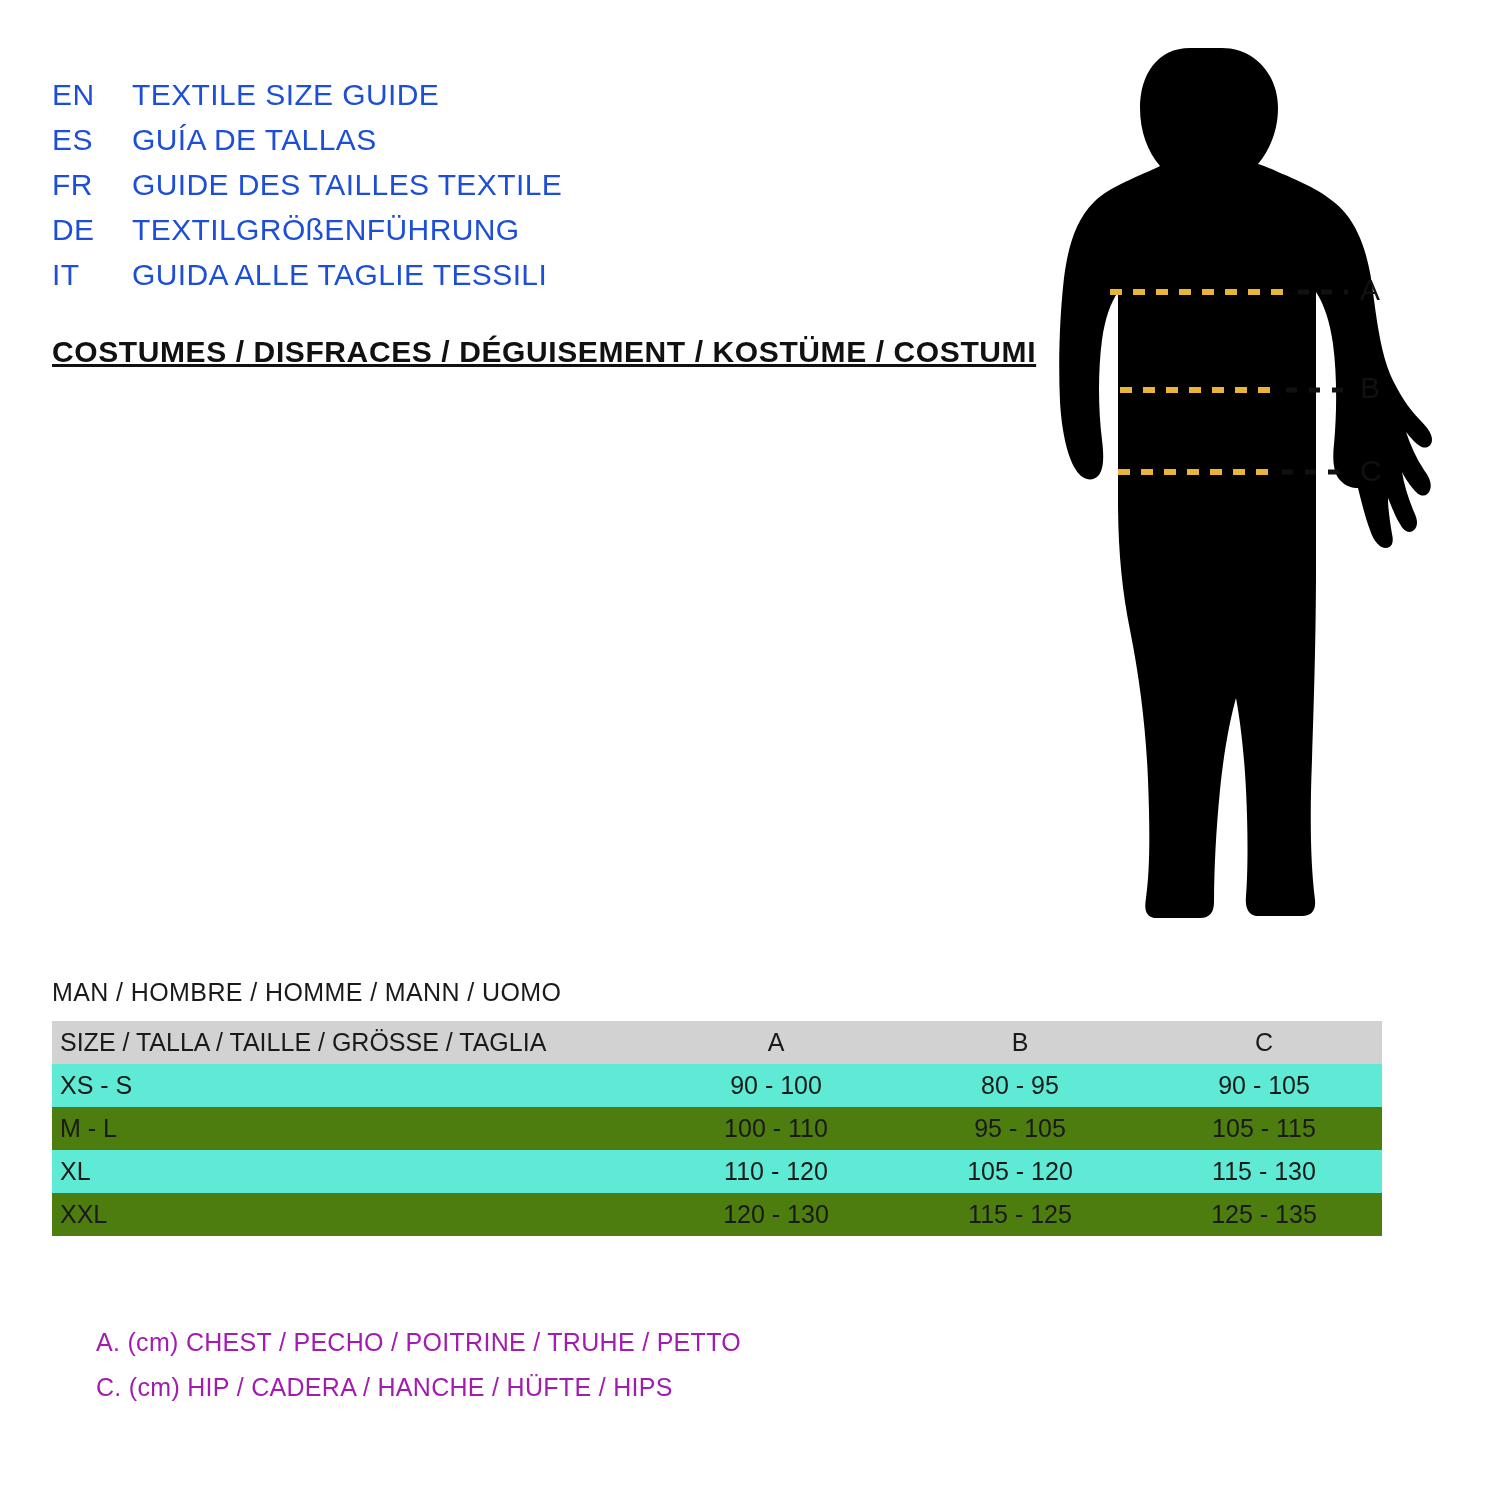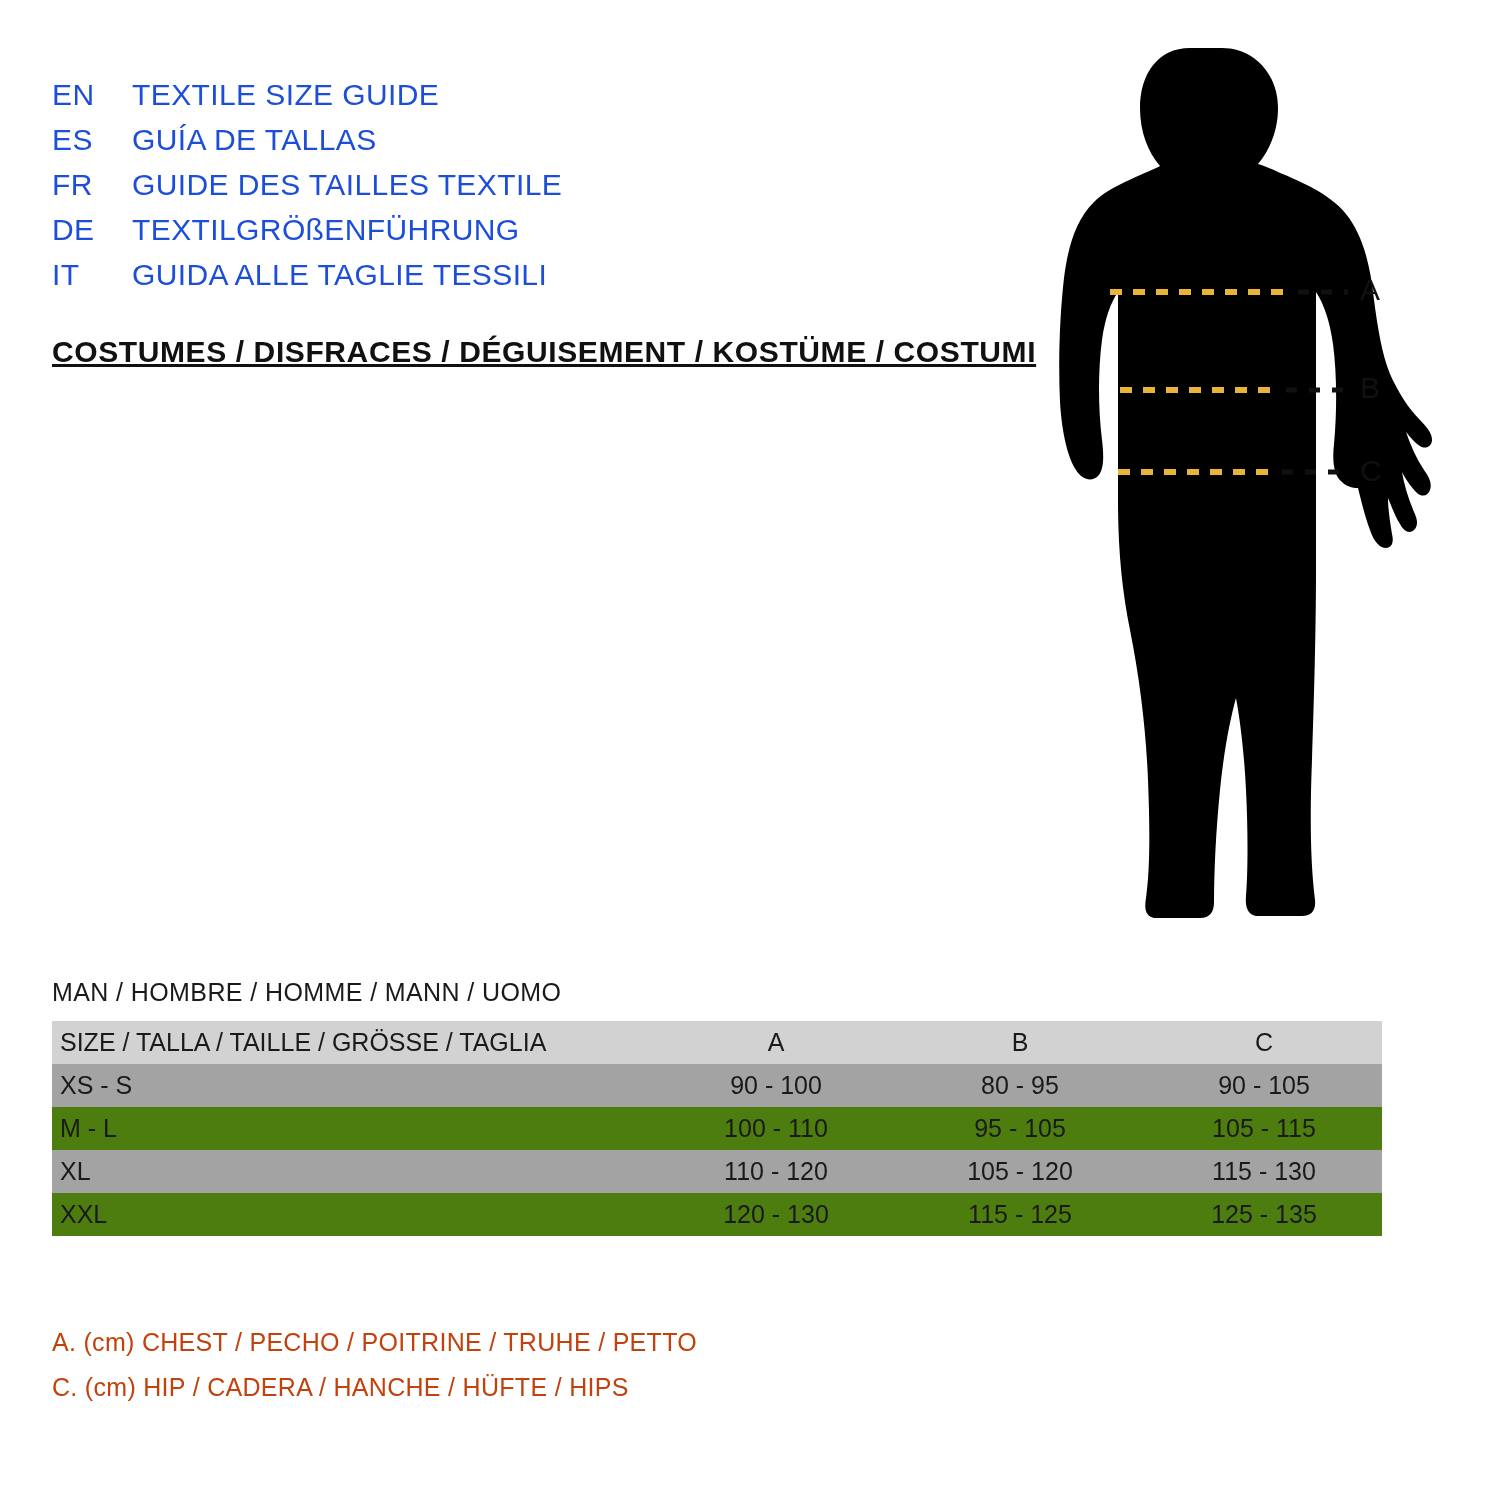--- a/index.html
+++ b/index.html
@@ -102,34 +102,35 @@
   table.size-table td.col-label {
     width: 590px;
   }
   table.size-table th.col-val,
   table.size-table td.col-val {
     width: 236px;
     text-align: center;
   }
   tr.header-row { background: #d2d2d2; }
   tr.row-alt { background: #4d7c0f; }
-  tr.row-plain { background: #a3a3a3; }
+  tr.row-plain { background: #5eead4; }
 
   
   .footnotes {
     position: absolute;
     left: 52px;
     top: 1320px;
     width: 1200px;
   }
   .footnote {
     font-size: 25px;
     line-height: 45px;
     letter-spacing: 0.3px;
-    color: #c2410c;
+    color: #a21caf;
+    margin-left: 44px;
   }
 </style>
 </head>
 <body>
 
 <div class="lang-block">
   <div class="lang-row">
     <span class="lang-code">EN</span>
     <span class="lang-text">TEXTILE SIZE GUIDE</span>
   </div>

